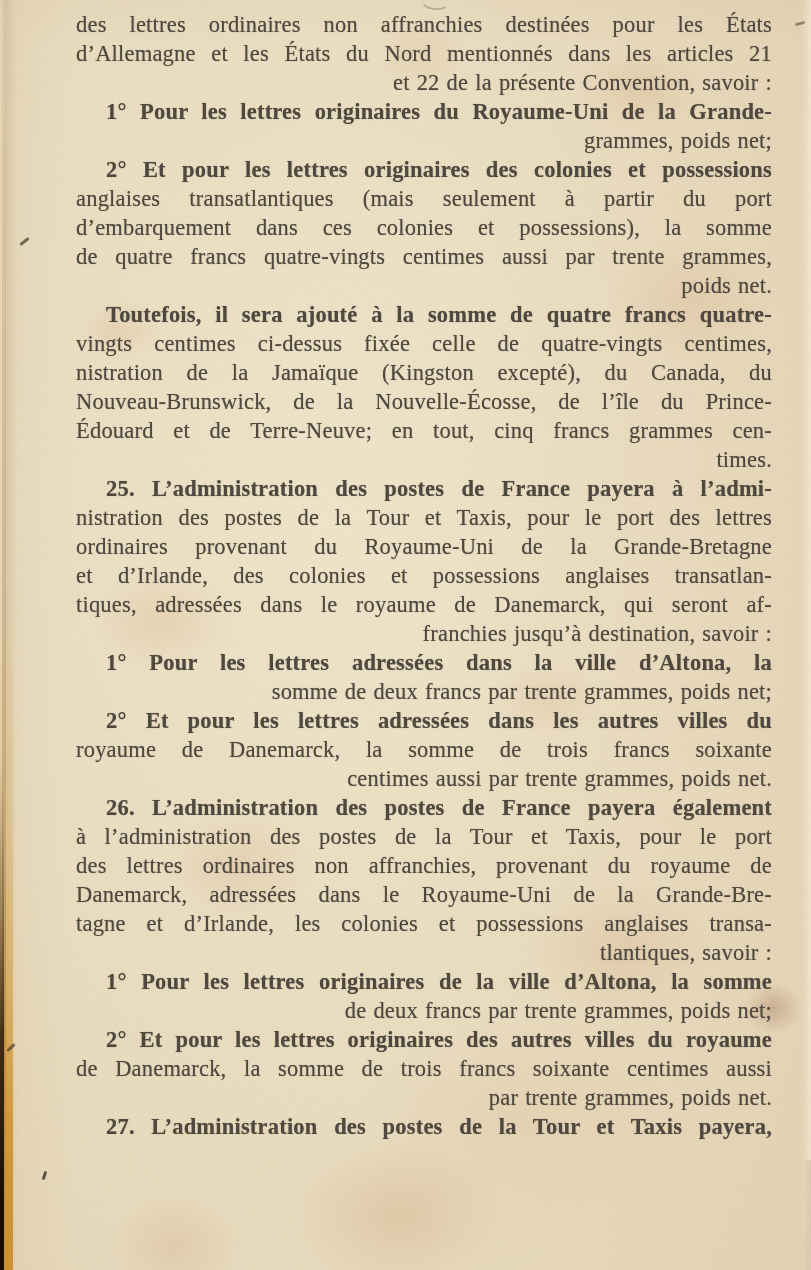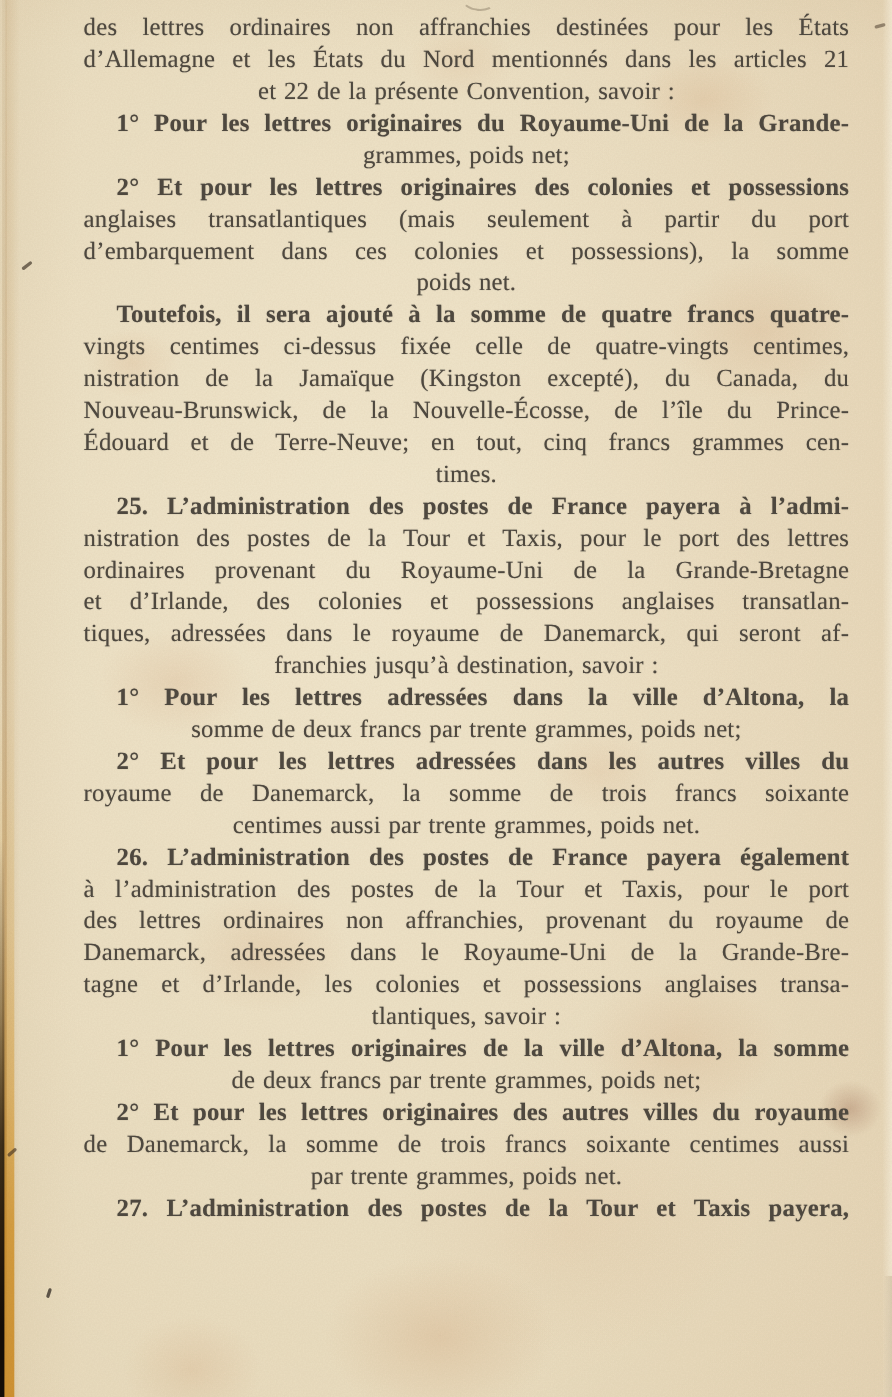--- a/index.html
+++ b/index.html
@@ -78,21 +78,21 @@
   .tick3 { left: 43px; top: 1171px; width: 3px; height: 9px; background: rgba(55,48,40,0.78); transform: rotate(18deg); border-radius: 2px; }
   .speck-right { left: 795px; top: 22px; width: 10px; height: 3px; background: rgba(80,66,50,0.55); transform: rotate(-14deg); border-radius: 2px; }
   .mark-top { left: 420px; top: -8px; width: 26px; height: 14px; border: 2px solid transparent; border-bottom-color: rgba(105,92,72,0.35); border-radius: 50%; transform: rotate(6deg); }
   
   .textblock {
     position: absolute; left: 76px; top: 10px; width: 696px;
     font-size: 22.5px; color: #4f4940;
     letter-spacing: 0.2px; word-spacing: 1.2px;
     text-shadow: 0 0 1px rgba(79,73,64,0.5);
   }
-  .line { line-height: 29px; min-height: 29px; text-align: center; }
+  .line { line-height: 29px; min-height: 29px; text-align: right; }
   .line.just { text-align: justify; text-align-last: justify; text-justify: inter-word; }
   .line.indent { padding-left: 30px; font-weight: bold; }
   
   .grain { position: absolute; inset: 0; opacity: 0.45; mix-blend-mode: multiply; pointer-events: none; }
 </style>
 </head>
 <body>
 
 <div class="page">
   <div class="vignette"></div>
@@ -112,20 +112,21 @@
 
   <main class="textblock">
       <div class="line just">des lettres ordinaires non affranchies destinées pour les États</div>
       <div class="line just">d’Allemagne et les États du Nord mentionnés dans les articles 21</div>
       <div class="line">et 22 de la présente Convention, savoir :</div>
       <div class="line indent just">1° Pour les lettres originaires du Royaume-Uni de la Grande-</div>
       <div class="line">grammes, poids net;</div>
       <div class="line indent just">2° Et pour les lettres originaires des colonies et possessions</div>
       <div class="line just">anglaises transatlantiques (mais seulement à partir du port</div>
       <div class="line just">d’embarquement dans ces colonies et possessions), la somme</div>
+      <div class="line just">de quatre francs quatre-vingts centimes aussi par trente grammes,</div>
       <div class="line">poids net.</div>
       <div class="line indent just">Toutefois, il sera ajouté à la somme de quatre francs quatre-</div>
       <div class="line just">vingts centimes ci-dessus fixée celle de quatre-vingts centimes,</div>
       <div class="line just">nistration de la Jamaïque (Kingston excepté), du Canada, du</div>
       <div class="line just">Nouveau-Brunswick, de la Nouvelle-Écosse, de l’île du Prince-</div>
       <div class="line just">Édouard et de Terre-Neuve; en tout, cinq francs grammes cen-</div>
       <div class="line">times.</div>
       <div class="line indent just">25. L’administration des postes de France payera à l’admi-</div>
       <div class="line just">nistration des postes de la Tour et Taxis, pour le port des lettres</div>
       <div class="line just">ordinaires provenant du Royaume-Uni de la Grande-Bretagne</div>

